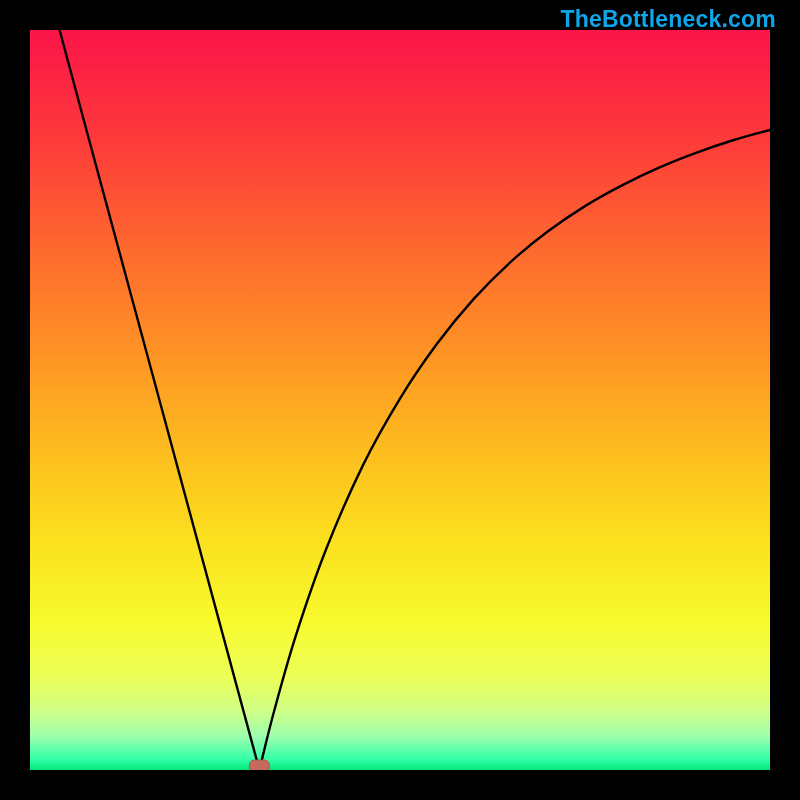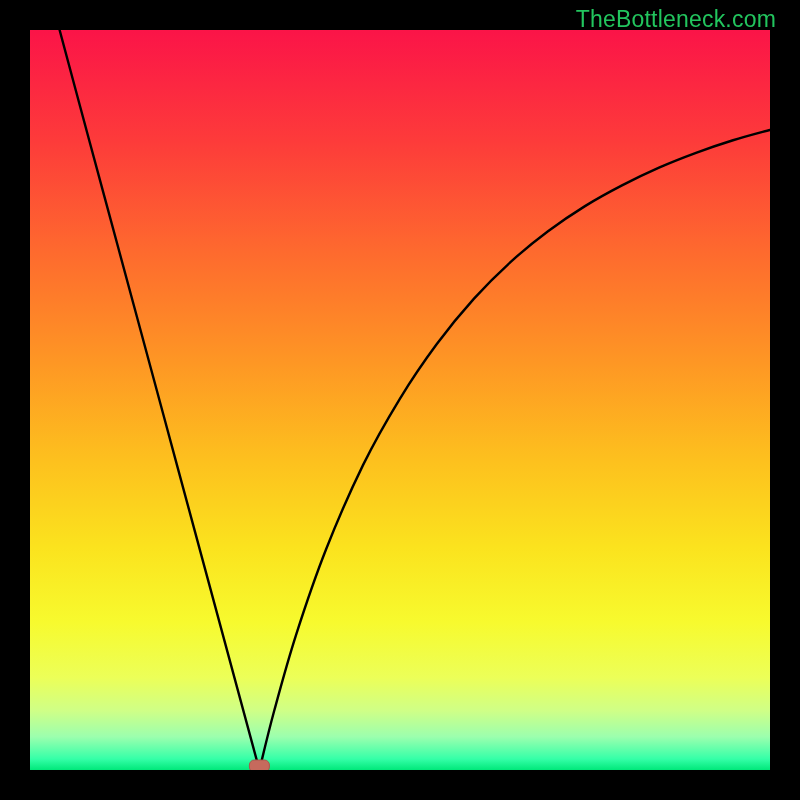--- a/index.html
+++ b/index.html
@@ -24,23 +24,23 @@
     left: 30px;
     top: 30px;
     width: 740px;
     height: 740px;
     overflow: hidden;
   }
   .watermark {
     position: absolute;
     top: 6px;
     right: 24px;
-    color: #22c55e;
+    color: #0ea5e9;
     font-size: 23px;
-    font-weight: 400;
+    font-weight: 700;
     letter-spacing: 0.2px;
     user-select: none;
     margin-left: 40px;
   }
   svg {
     position: absolute;
     left: 0; top: 0;
   }
 </style>
 </head>

